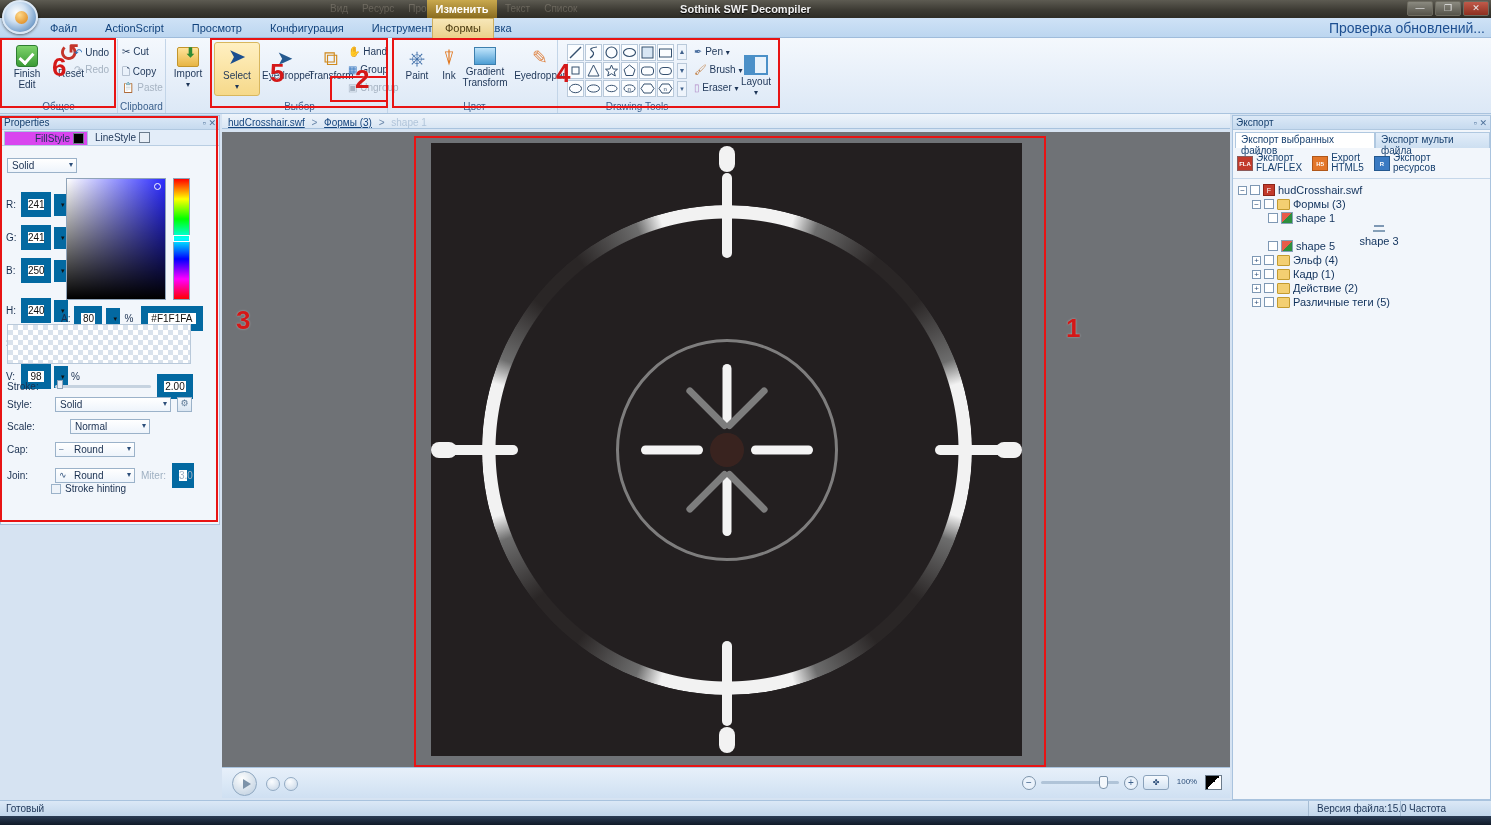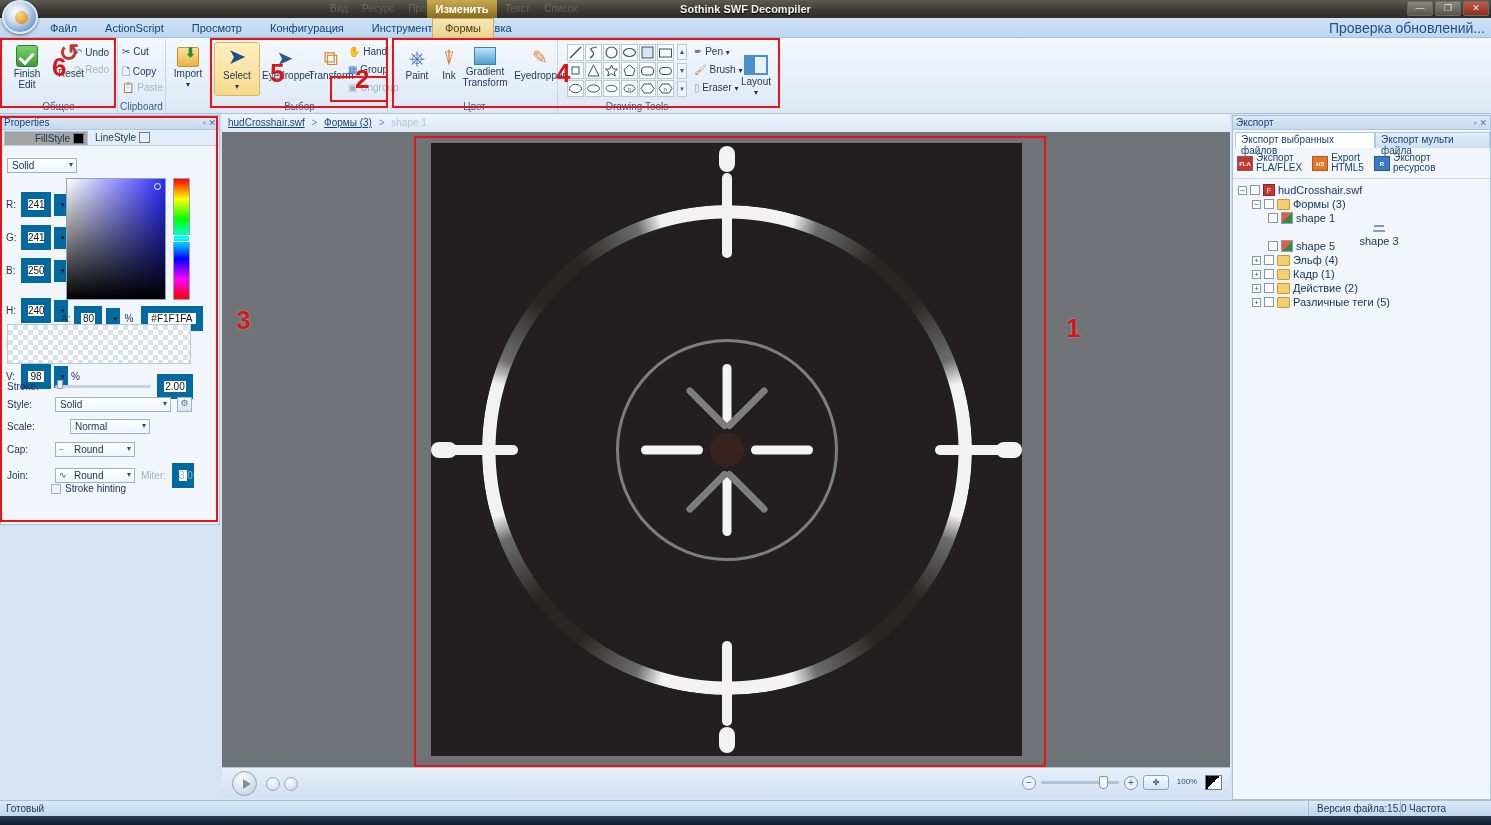--- a/index.html
+++ b/index.html
@@ -72,36 +72,36 @@
   .panel-left{position:absolute;left:0;top:115px;width:220px;height:410px;
     background:#f2f6fb;border:1px solid #a9c3de;}
   .panel-title{height:14px;background:linear-gradient(180deg,#dce9f7,#c6daef);
     font-size:10px;color:#17406f;padding-left:3px;line-height:14px;
     border-bottom:1px solid #b0c8e0;}
   .panel-title .pt-btns{float:right;margin-right:3px;color:#4d7099;font-size:9px;}
   .style-tabs{height:16px;background:#e3edf9;border-bottom:1px solid #b9cee3;
     display:flex;align-items:center;padding-left:3px;gap:4px;}
   .stab{font-size:10px;color:#1d3557;display:flex;align-items:center;gap:3px;
     padding:1px 3px;}
-  .stab.on{background:#a3a3a3;border:1px solid #a9c3de;border-bottom:none;padding-left:30px;}
+  .stab.on{background:#d946ef;border:1px solid #a9c3de;border-bottom:none;padding-left:30px;}
   .swatch{width:11px;height:11px;border:1px solid #6b7b8c;display:inline-block;}
   .sel{border:1px solid #9bb2c9;background:linear-gradient(180deg,#fff,#eef4fb);
     font-size:10px;color:#1a3050;padding:1px 14px 1px 4px;position:relative;}
   .sel:after{content:"\25BE";position:absolute;right:3px;top:1px;font-size:8px;color:#2d4f7a;}
   .fld{border:7px solid #0369a1;background:#fff;font-size:10px;color:#111;
     text-align:center;}
   .lbl-s{font-size:10px;color:#1a3050;}
   .checker{background-image:
      linear-gradient(45deg,#d9e2ec 25%,transparent 25%,transparent 75%,#d9e2ec 75%),
      linear-gradient(45deg,#d9e2ec 25%,transparent 25%,transparent 75%,#d9e2ec 75%);
     background-size:10px 10px;background-position:0 0,5px 5px;background-color:#fff;}
   
   .canvas-area{position:absolute;left:222px;top:132px;width:1008px;height:635px;
     background:#6f7276;}
-  .breadcrumb{position:absolute;left:222px;top:114px;width:1008px;height:22px;
+  .breadcrumb{position:absolute;left:222px;top:114px;width:1008px;height:15px;
     background:linear-gradient(180deg,#eef4fb,#d9e6f4);border-bottom:1px solid #a9c3de;
     font-size:10px;line-height:18px;padding-left:6px;color:#15457e;}
   .crumb{text-decoration:underline;cursor:pointer;}
   .crumb.faded{color:rgba(120,150,185,.45);text-decoration:none;}
   .sep{color:#6c89ab;margin:0 4px;}
   .stage{position:absolute;left:209px;top:11px;width:591px;height:613px;
     background:#231f20;overflow:hidden;}
   
   .ring-outer{position:absolute;left:50%;top:50%;transform:translate(-50%,-50%);
     width:490px;height:490px;border-radius:50%;

